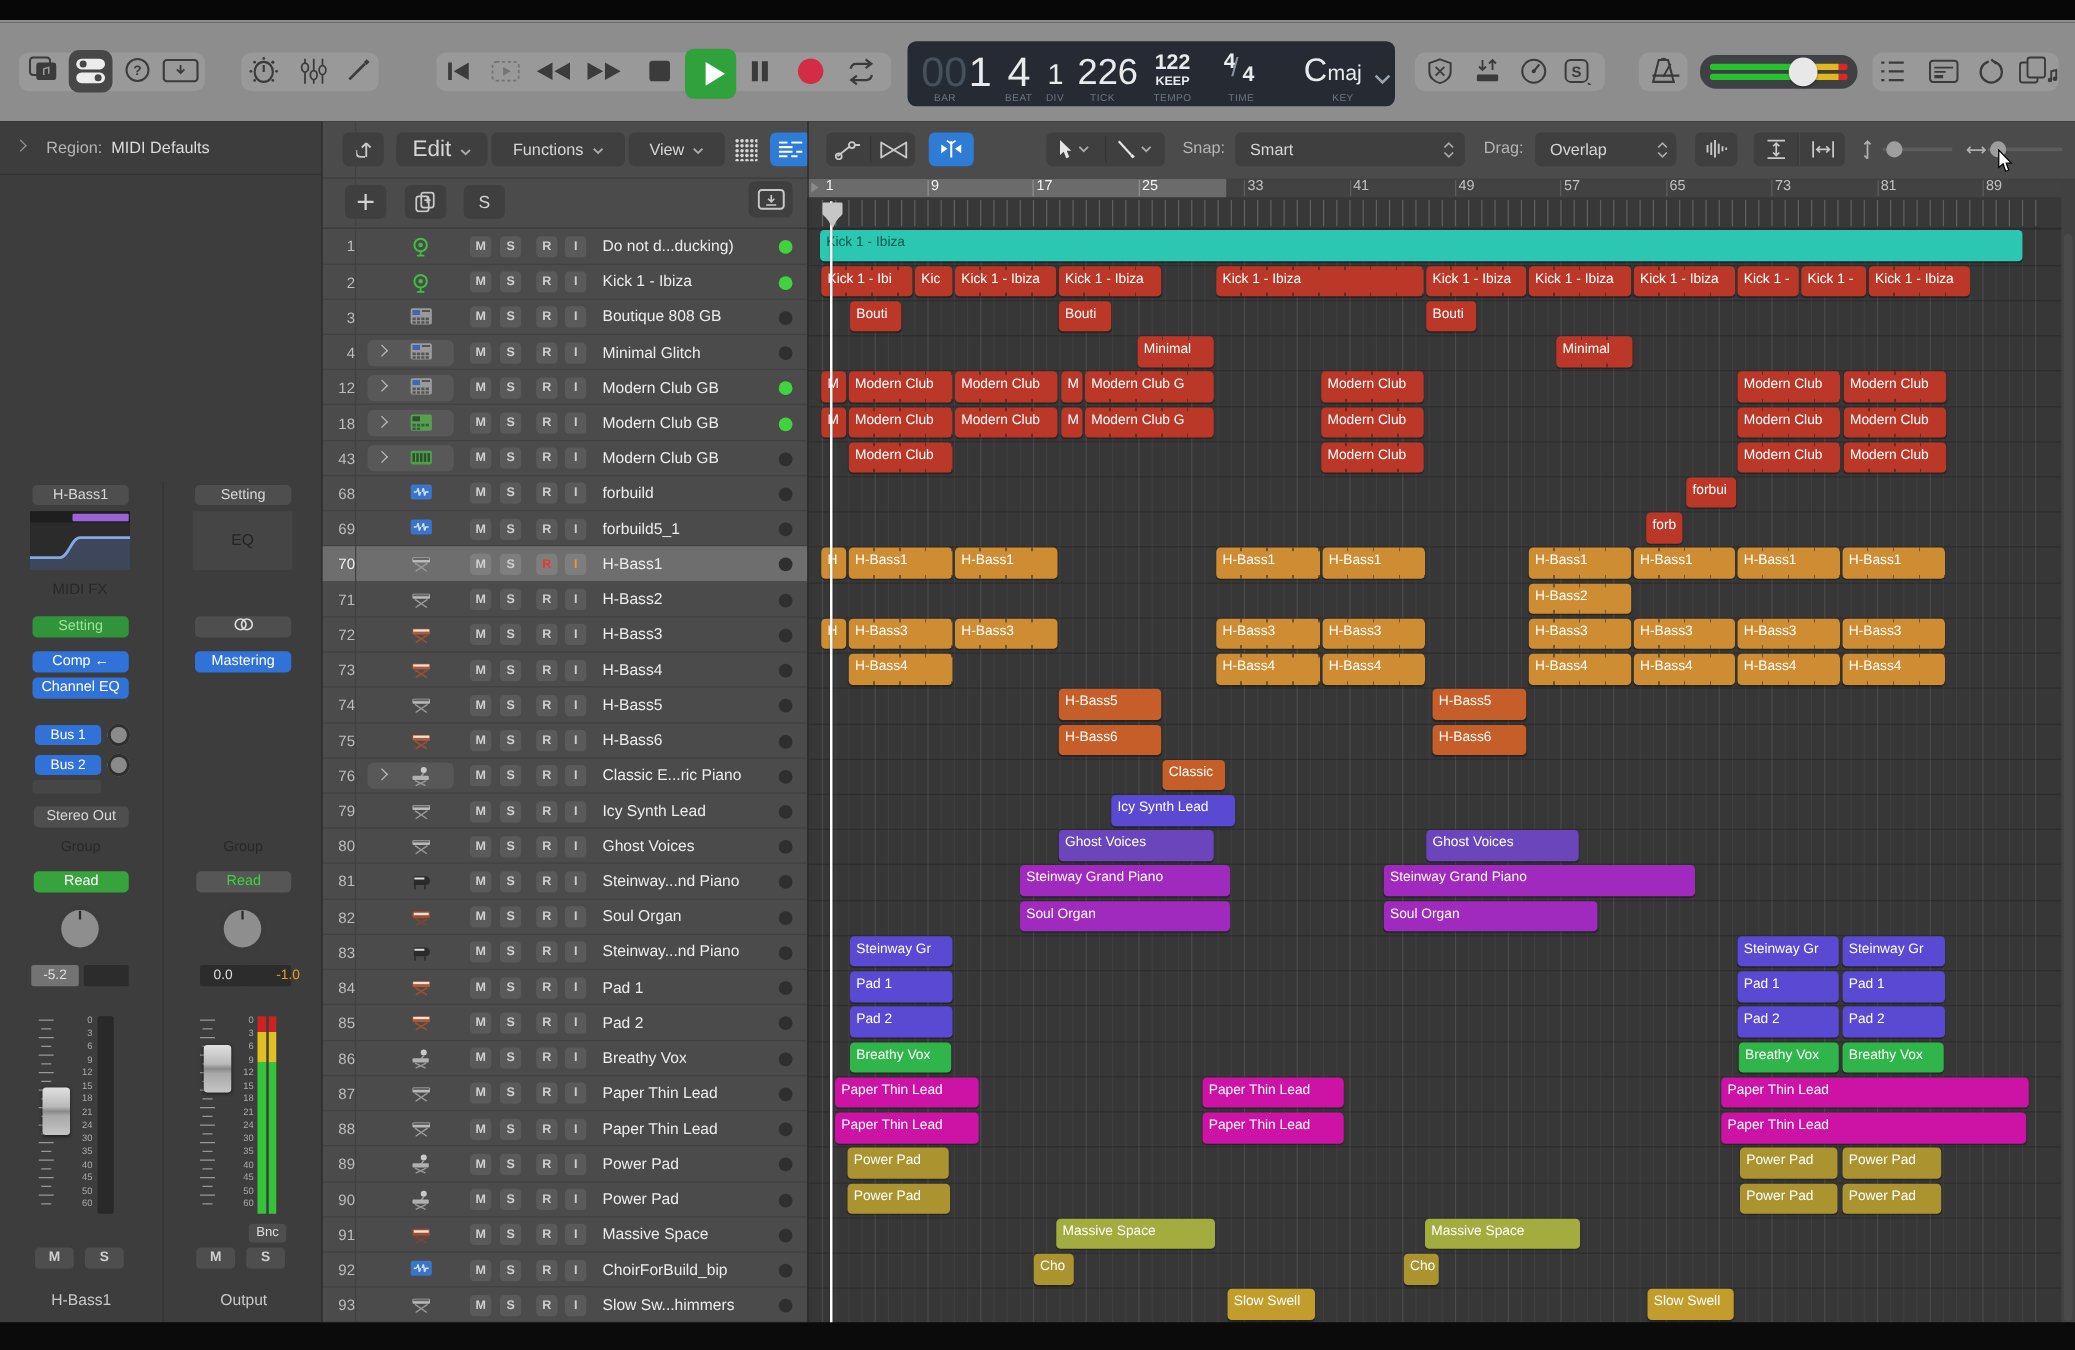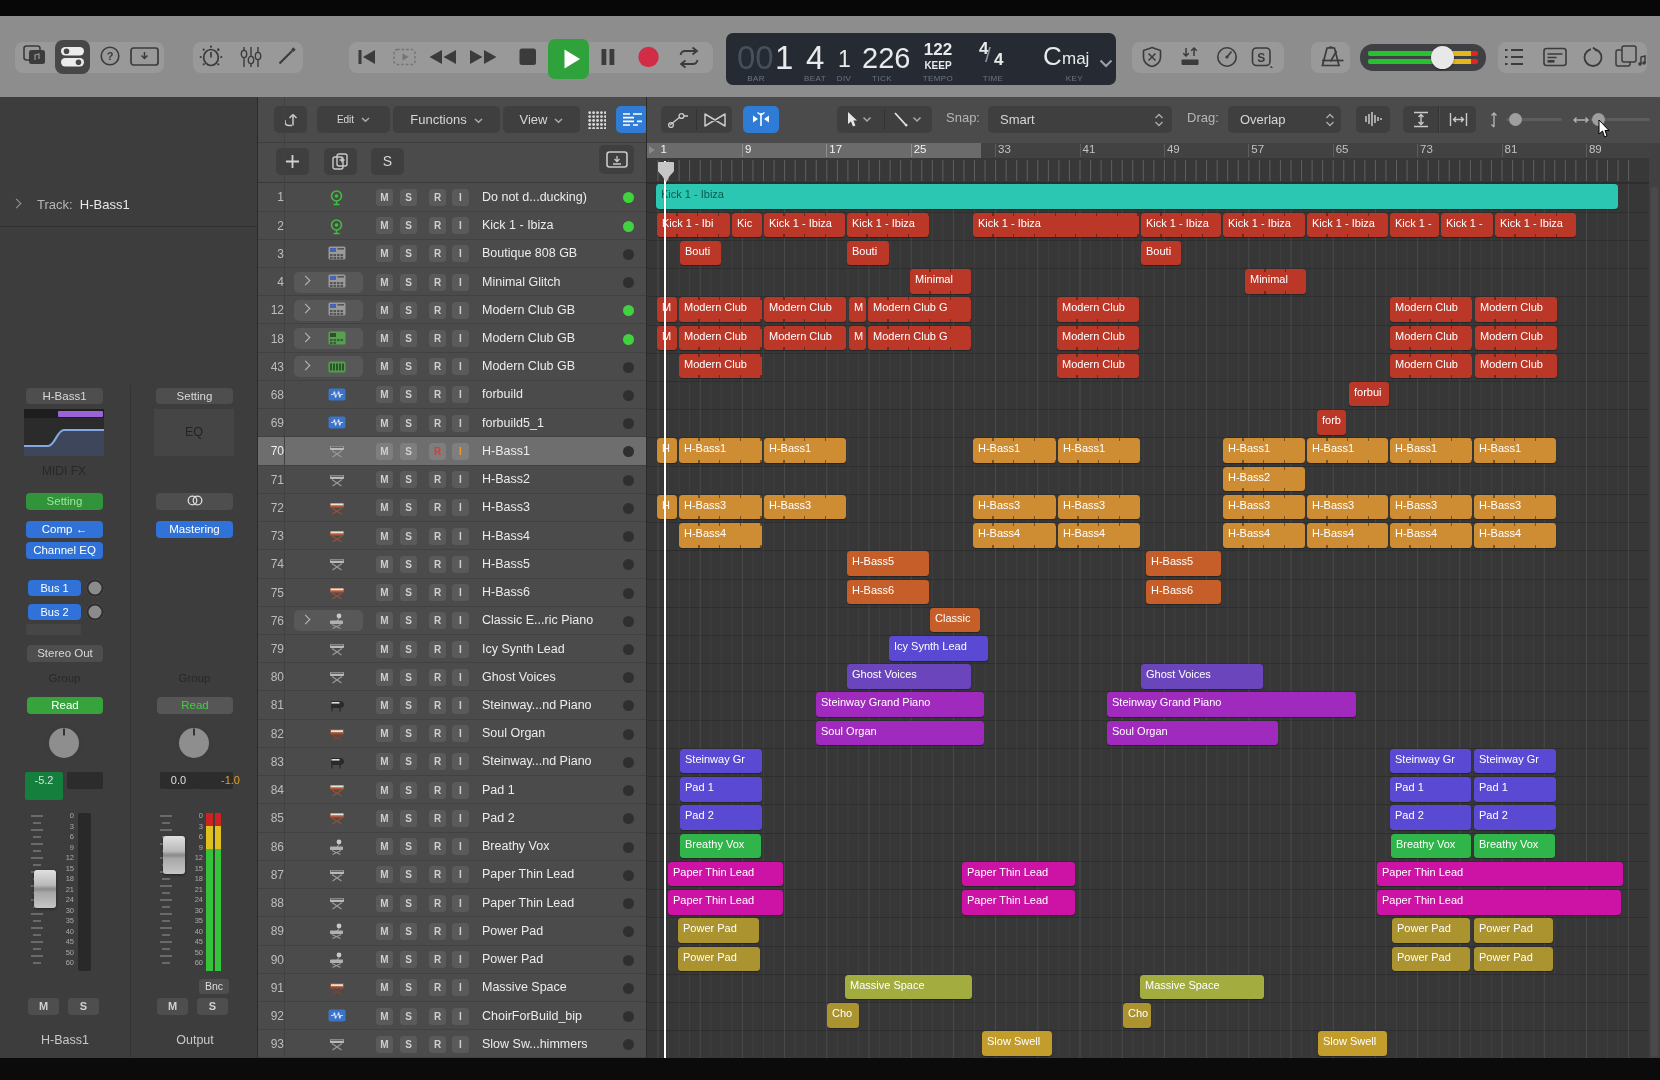--- a/index.html
+++ b/index.html
@@ -186,23 +186,23 @@
       </svg>
       <svg class="abs" style="left:1614px;top:26px;" width="34" height="26" viewBox="0 0 34 26">
         <rect x="2" y="6" width="14" height="16" rx="2" fill="none" stroke="#3b3b3b" stroke-width="1.5"></rect>
         <rect x="8" y="2" width="14" height="16" rx="2" fill="#999" stroke="#3b3b3b" stroke-width="1.5"></rect>
         <path d="M27 20v-7l4-1v7" fill="none" stroke="#3b3b3b" stroke-width="1.5"></path>
         <circle cx="26" cy="20" r="1.8" fill="#3b3b3b"></circle>
         <circle cx="30" cy="19" r="1.8" fill="#3b3b3b"></circle>
       </svg>
     </div>
     <div id="inspector" class="abs">
-      <div class="irow" style="top:87px;height:43px;">
+      <div class="irow" style="top:0;height:43px;">
         <div class="chev" style="top:16px;"></div>
-        <span class="abs" style="left:37px;top:13px;color:#b5b5b5;">Track: &nbsp;<span style="color:#e8e8e8;">H-Bass1</span></span>
+        <span class="abs" style="left:37px;top:13px;color:#b5b5b5;">Region: &nbsp;<span style="color:#dcdcdc;">MIDI Defaults</span></span>
       </div>
       <div class="abs" style="left:130px;top:288px;width:1px;height:672px;background:#333;"></div>
       <div class="abs" style="left:257px;top:0;width:1px;height:961px;background:#2b2b2b;"></div>
       <div class="cs-btn" style="left:26px;top:291px;width:77px;height:16px;line-height:16px;">H-Bass1</div>
       <div class="abs" style="left:24px;top:312px;width:80px;height:47px;background:#2b2b2b;">
         <div class="abs" style="left:0;top:0;width:80px;height:9px;background:#1e1e1e;"></div>
         <div class="abs" style="left:34px;top:1.5px;width:45px;height:6px;background:#9a63d8;border-radius:1px;"></div>
         <svg class="abs" style="left:0;top:10px" width="80" height="37" viewBox="0 0 80 37">
           <path d="M0 27h24c7 0 9-16 16-16h40V37H0z" fill="#49597a" opacity=".6"></path>
           <path d="M0 27h24c7 0 9-16 16-16h40" fill="none" stroke="#84a9e2" stroke-width="2.2"></path>
@@ -218,21 +218,21 @@
       <div class="abs" style="left:86px;top:506px;width:18px;height:18px;border-radius:50%;background:#8b8b8b;box-shadow:inset 0 0 0 2.5px #303030;"></div>
       <div class="abs" style="left:26px;top:527px;width:55px;height:11px;background:#464646;border-radius:2px;"></div>
       <div class="cs-btn" style="left:27px;top:548px;width:76px;height:17px;line-height:17px;">Stereo Out</div>
       <div class="cs-lab" style="left:26px;top:575px;width:77px;">Group</div>
       <div class="cs-btn" style="left:27px;top:600px;width:76px;height:17px;line-height:17px;background:#36a33c;color:#fff;">Read</div>
       <svg class="abs" style="left:45px;top:627px;" width="38" height="38" viewBox="0 0 38 38">
         <circle cx="19" cy="19" r="18.5" fill="#3c3c3c"></circle>
         <circle cx="19" cy="19" r="15" fill="#8e8e8e"></circle>
         <path d="M19 4.5v7" stroke="#2a2a2a" stroke-width="1.8"></path>
       </svg>
-      <div class="abs" style="left:25px;top:675px;width:38px;height:28px;background:#15803d;border-radius:2px;color:#dedede;font-size:11px;text-align:center;line-height:17px;">-5.2</div>
+      <div class="abs" style="left:25px;top:675px;width:38px;height:17px;background:#737373;border-radius:2px;color:#dedede;font-size:11px;text-align:center;line-height:17px;">-5.2</div>
       <div class="abs" style="left:67px;top:675px;width:36px;height:17px;background:#2c2c2c;border-radius:2px;"></div>
       <svg class="abs" style="left:30px;top:716px;" width="16" height="158" viewBox="0 0 16 158">
         <path d="M1 3 h12" stroke="#989898" stroke-width="1"></path>
         <path d="M3 10 h8" stroke="#989898" stroke-width="1"></path>
         <path d="M1 17 h12" stroke="#989898" stroke-width="1"></path>
         <path d="M3 24 h8" stroke="#989898" stroke-width="1"></path>
         <path d="M1 31 h12" stroke="#989898" stroke-width="1"></path>
         <path d="M3 38 h8" stroke="#989898" stroke-width="1"></path>
         <path d="M1 45 h12" stroke="#989898" stroke-width="1"></path>
         <path d="M3 52 h8" stroke="#989898" stroke-width="1"></path>
@@ -338,21 +338,21 @@
       <div class="msri" style="left:197px;top:901px;width:31px;background:#4e4e4e;font-size:11px;">S</div>
       <div class="abs" style="left:140px;top:936px;width:110px;text-align:center;color:#c9c9c9;font-size:12.5px;">Output</div>
     </div>
     <div id="trackhdr" class="abs">
       <div class="abs" style="left:0;top:45px;width:388px;height:1px;background:#3e3e3e;"></div>
       <div class="abs" style="left:0;top:85px;width:388px;height:1px;background:#3a3a3a;"></div>
       <div class="hbtn" style="left:16px;top:9px;width:33px;height:27px;"><svg width="17" height="17" viewBox="0 0 17 17" style="margin-top:5px">
           <path d="M10 14.5H7c-2.5 0-4-1.5-4-4V9M10 14.5" fill="none" stroke="#c9c9c9" stroke-width="1.5"></path>
           <path d="M11 3.5v11M11 3.5L7.5 7M11 3.5l3.5 3.5" fill="none" stroke="#c9c9c9" stroke-width="1.5"></path>
         </svg></div>
-      <div class="hbtn" style="left:59px;top:9px;width:73px;height:27px;line-height:27px;font-size:10px;">Edit<svg width="9" height="6" viewBox="0 0 9 6" style="margin-left:7px">
+      <div class="hbtn" style="left:59px;top:9px;width:73px;height:27px;line-height:27px;font-size:18px;">Edit<svg width="9" height="6" viewBox="0 0 9 6" style="margin-left:7px">
           <path d="M1 1l3.5 3.3L8 1" fill="none" stroke="#aaa" stroke-width="1.5"></path>
         </svg></div>
       <div class="hbtn" style="left:135px;top:9px;width:107px;height:27px;line-height:27px;font-size:13px;">Functions<svg width="9" height="6" viewBox="0 0 9 6" style="margin-left:7px">
           <path d="M1 1l3.5 3.3L8 1" fill="none" stroke="#aaa" stroke-width="1.5"></path>
         </svg></div>
       <div class="hbtn" style="left:245px;top:9px;width:77px;height:27px;line-height:27px;font-size:13px;">View<svg width="9" height="6" viewBox="0 0 9 6" style="margin-left:7px">
           <path d="M1 1l3.5 3.3L8 1" fill="none" stroke="#aaa" stroke-width="1.5"></path>
         </svg></div>
       <svg class="abs" style="left:330px;top:14px" width="18" height="18" viewBox="0 0 17 17">
         <circle cx="1.6" cy="1.6" r="1.35" fill="#d6d6d6"></circle>

